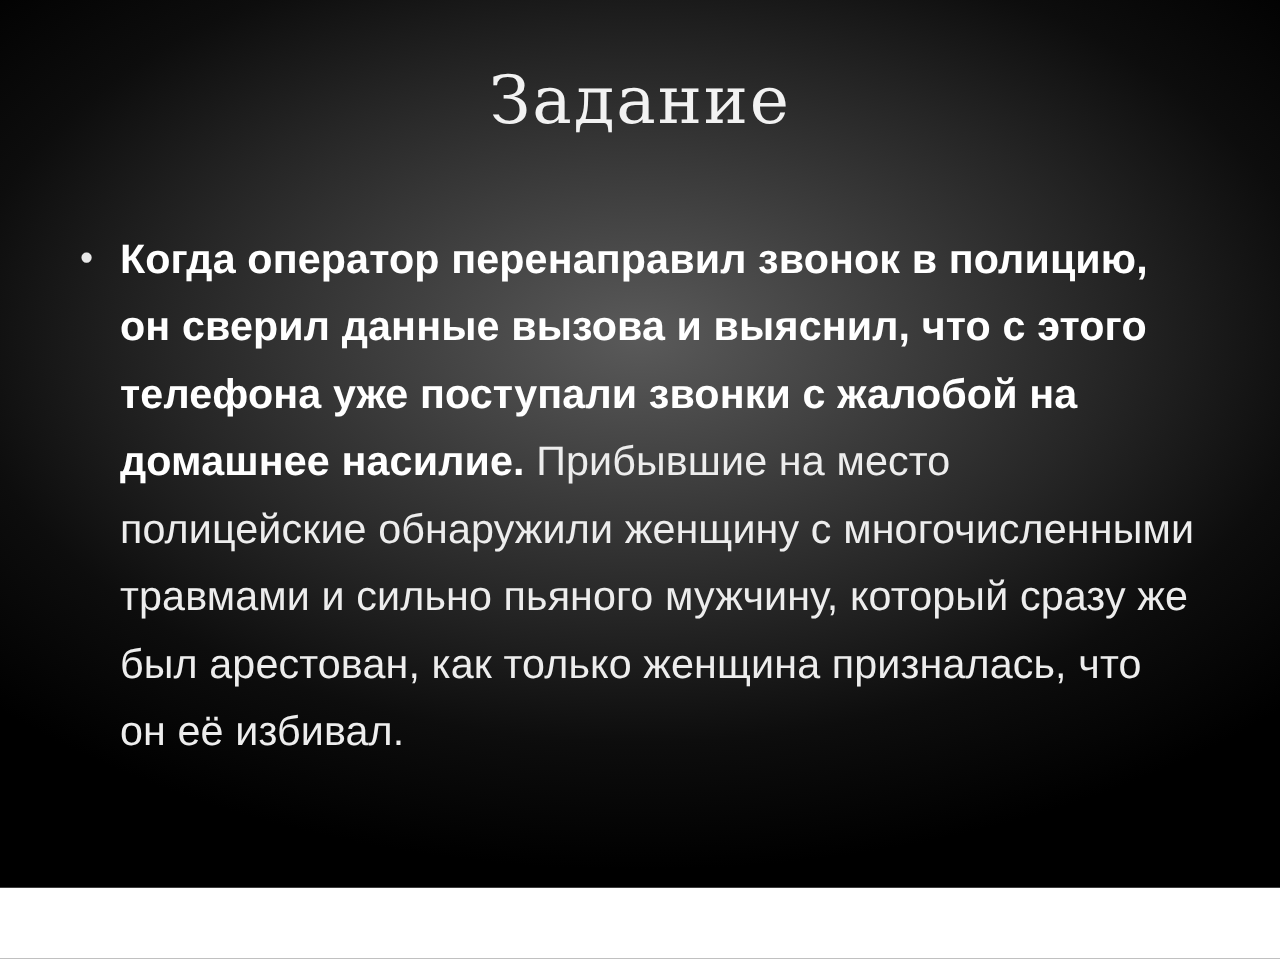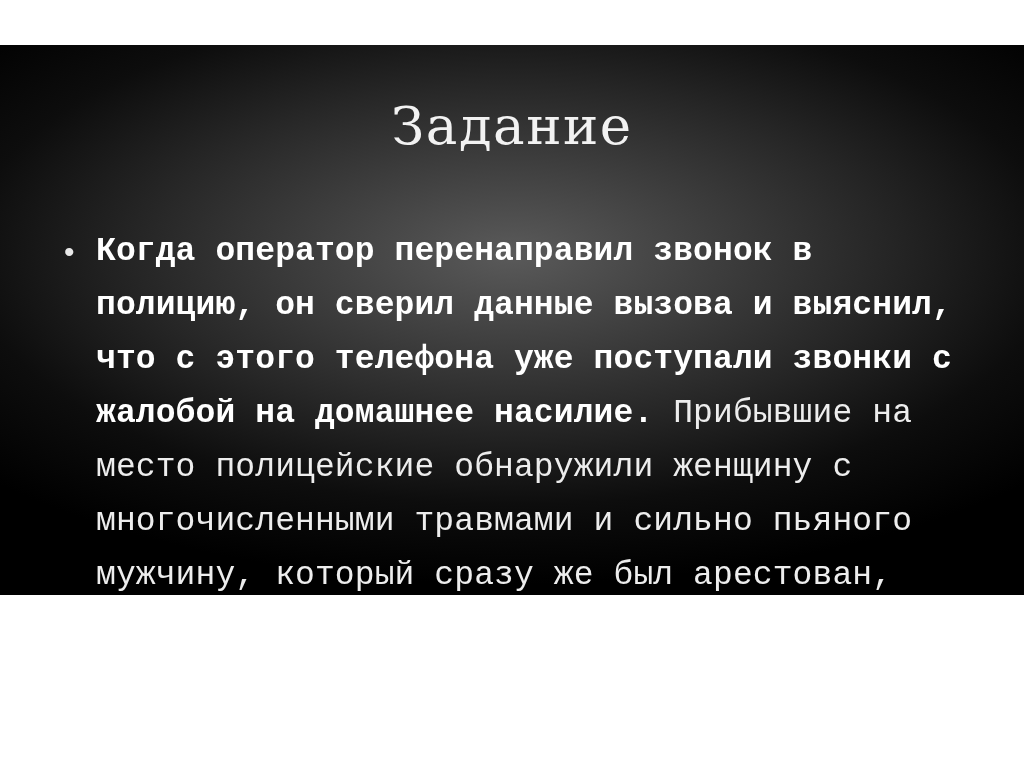--- a/index.html
+++ b/index.html
@@ -8,26 +8,25 @@
   }
   body {
     width: 1024px;
     height: 767px;
     overflow: hidden;
     font-family: "Liberation Sans", sans-serif;
   }
   .slide {
     position: relative;
     width: 1024px;
-    height: 550px;
+    height: 710px;
     background: #000;
     background-image: radial-gradient(ellipse 70% 60% at 50% 38%, #5a5a5a 0%, #3e3e3e 28%, #262626 52%, #0d0d0d 76%, #000000 100%);
     box-sizing: border-box;
     overflow: hidden;
-    margin-top: 45px;
   }
   .slide-title {
     position: absolute;
     top: 52px;
     left: 0;
     width: 100%;
     text-align: center;
     color: #f2f2f2;
     font-family: "DejaVu Serif", "Liberation Serif", serif;
     font-size: 53px;
@@ -53,21 +52,21 @@
     width: 38px;
     text-align: left;
     padding-left: 6px;
     box-sizing: border-box;
   }
   .bullet-text {
     flex: 1 1 auto;
     color: #ededed;
     font-size: 33px;
     line-height: 54px;
-    font-family: Liberation Mono, monospace;
+    font-family: Liberation Sans, sans-serif;
     text-align: left;
     letter-spacing: 0.1px;
   }
   .bullet-text .strong {
     font-weight: bold;
     color: #ffffff;
   }
 </style>
 </head>
 <body>

